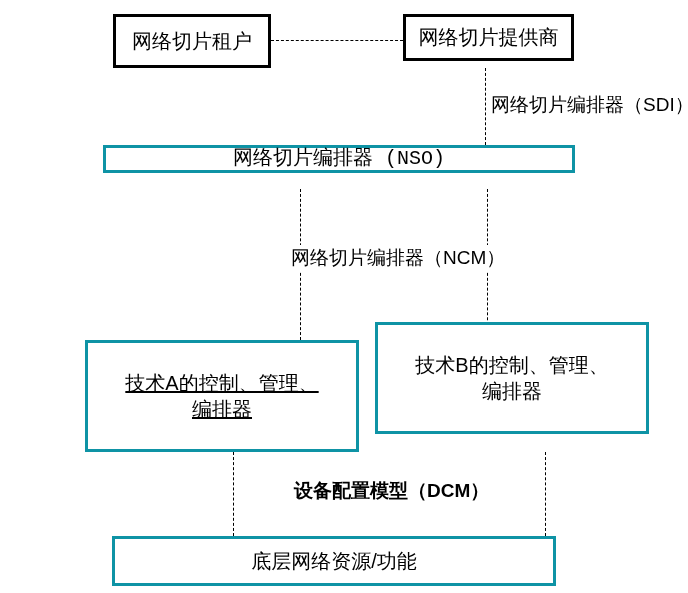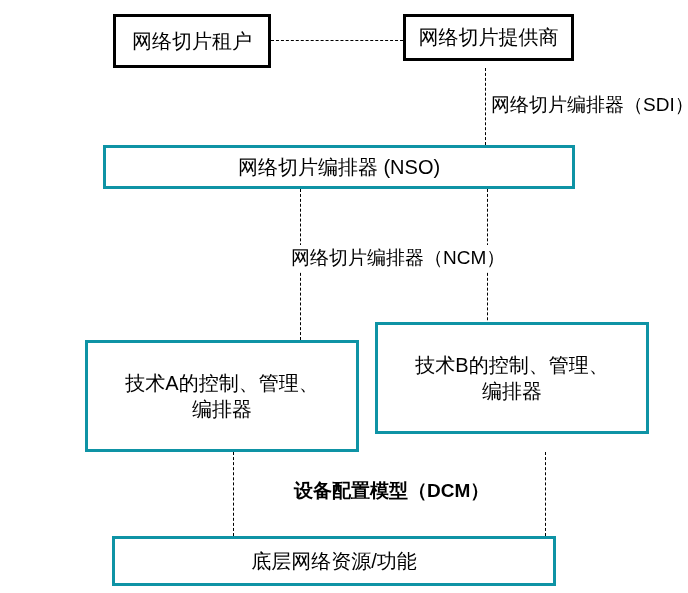--- a/index.html
+++ b/index.html
@@ -25,22 +25,22 @@
     text-align: center;
     font-size: 20px;
     line-height: 1.32;
     background: #ffffff;
   }
   .node.black-border { border: 3px solid var(--black, #000000); }
   .node.teal-border  { border: 3px solid var(--teal, #0E93A5); }
 
   #node-tenant    { left: 113px; top: 14px;  width: 158px; height: 54px; }
   #node-provider  { left: 403px; top: 14px;  width: 171px; height: 47px; }
-  #node-nso       { left: 103px; top: 145px; width: 472px; height: 44px; }
-  #node-tech-a    { left: 85px;  top: 340px; width: 274px; height: 112px; }
+  #node-nso       { left: 103px; top: 145px; width: 472px; height: 28px; font-family: Liberation Mono, monospace; }
+  #node-tech-a    { left: 85px;  top: 340px; width: 274px; height: 112px; text-decoration: underline; }
   #node-tech-b    { left: 375px; top: 322px; width: 274px; height: 112px; }
   #node-resources { left: 112px; top: 536px; width: 444px; height: 50px; }
 
   .wrap-200 { display: inline-block; max-width: 205px; }
 
   .connector {
     position: absolute;
   }
   .connector.h { border-top: 1.5px dashed #000; height: 0; }
   .connector.v { border-left: 1.5px dashed #000; width: 0; }

